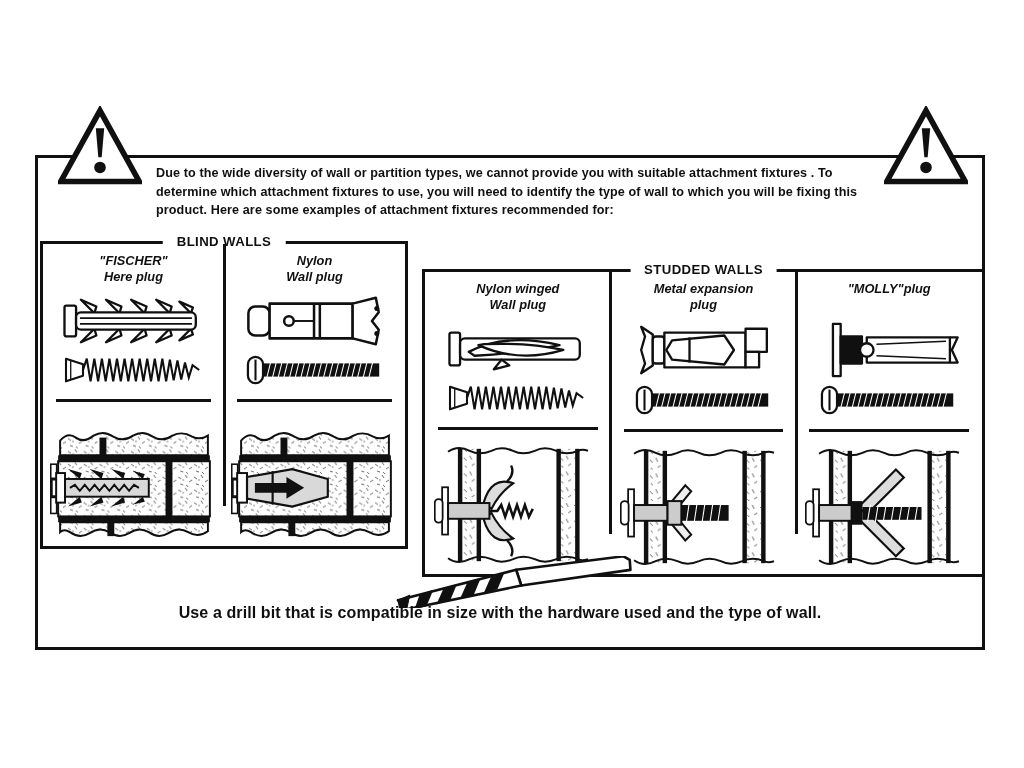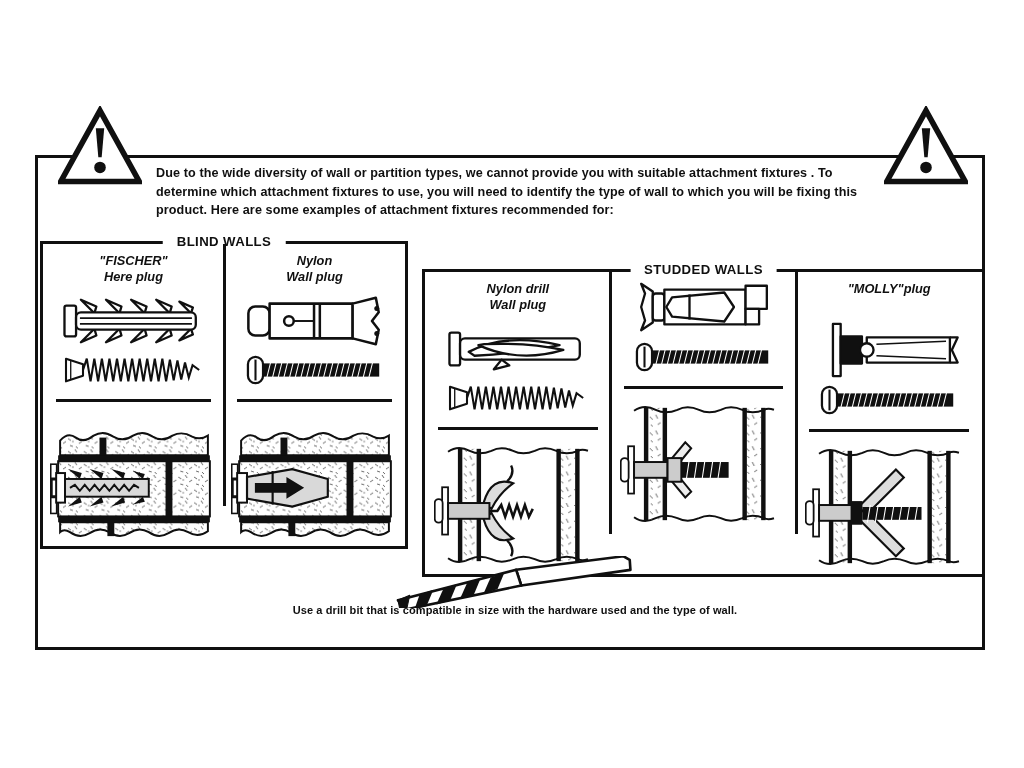--- a/index.html
+++ b/index.html
@@ -22,21 +22,21 @@
   .cols{display:flex;height:100%;}
   .col{flex:1;position:relative;display:flex;flex-direction:column;align-items:center;min-width:0;}
   .vdiv{position:absolute;top:0;width:3px;height:262px;background:#101010;}
   .lbl{margin-top:9px;height:34px;text-align:center;font-size:12.8px;font-weight:700;font-style:italic;line-height:16px;white-space:nowrap;}
   .plug{margin-top:6px;}
   .screw{margin-top:4px;}
   .sep{width:86%;border-top:3px solid #101010;margin-top:12px;}
   .cross{margin-top:8px;}
   svg{display:block;}
   .drill{position:absolute;left:388px;top:556px;}
-  .caption{position:absolute;left:40px;width:950px;top:604px;text-align:center;font-size:11px;font-weight:700;letter-spacing:0.1px;}
+  .caption{position:absolute;left:25px;width:950px;top:604px;text-align:center;font-size:16px;font-weight:700;letter-spacing:0.1px;}
 </style>
 </head>
 <body>
 
 <div class="page">
 
   <div class="frame"></div>
 
   <div class="tri left">
     <svg viewBox="0 0 90 82">
@@ -175,21 +175,21 @@
   </div>
 
   <div class="gbox studded">
     <div class="legend">STUDDED WALLS</div>
     <div class="vdiv" style="left:calc(33.33% - 1.5px);"></div>
     <div class="vdiv" style="left:calc(66.66% - 1.5px);"></div>
     <div class="cols">
 
       <div class="col">
         <div class="lbl">
-          <div>Nylon drill</div>
+          <div>Nylon winged</div>
           <div>Wall plug</div>
         </div>
         <svg class="plug" width="152" height="56" viewBox="0 0 150 58">
           <g stroke="#101010" stroke-width="2.4" fill="#ffffff" stroke-linejoin="round">
             <rect x="4" y="12" width="11" height="34" rx="2"></rect>
             <rect x="15" y="18" width="124" height="22" rx="5"></rect>
             <path d="M24,32 Q62,12 118,25 Q80,33 30,36 Z"></path>
             <path d="M34,25 Q76,44 122,30 Q86,22 40,24 Z"></path>
             <polygon points="58,40 50,50 66,46"></polygon>
           </g>
@@ -221,20 +221,24 @@
           <path d="M50,66 Q58,38 80,46 Q66,56 58,72 Z" fill="#dddddd" stroke="#101010" stroke-width="2.2"></path>
           <path d="M50,82 Q58,110 80,102 Q66,92 58,76 Z" fill="#dddddd" stroke="#101010" stroke-width="2.2"></path>
           <path d="M74,44 Q82,36 78,28" fill="none" stroke="#101010" stroke-width="2.4"></path>
           <path d="M74,104 Q82,112 78,120" fill="none" stroke="#101010" stroke-width="2.4"></path>
           <rect x="14" y="66" width="42" height="16" fill="#cccccc" stroke="#101010" stroke-width="2"></rect>
           <path d="M56,74 l8,0 l4,-6 l4,12 l4,-12 l4,12 l4,-12 l4,12 l4,-12 l4,12 l4,-8" stroke="#101010" stroke-width="2.6" fill="none"></path>
         </svg>
       </div>
 
       <div class="col">
+        <div class="lbl">
+          <div>Metal expansion</div>
+          <div>plug</div>
+        </div>
         <svg class="plug" width="152" height="58" viewBox="0 0 150 60">
           <g stroke="#101010" stroke-width="2.4" fill="#ffffff" stroke-linejoin="round">
             <path d="M10,6 L22,14 L22,46 L10,54 L14,44 L10,30 L14,16 Z"></path>
             <rect x="22" y="16" width="12" height="28" rx="3"></rect>
             <rect x="34" y="12" width="84" height="36"></rect>
             <path d="M42,20 L96,15 L106,30 L96,45 L42,40 L36,30 Z"></path>
             <line x1="60" y1="17" x2="60" y2="43"></line>
             <rect x="118" y="8" width="22" height="24"></rect>
             <rect x="118" y="32" width="14" height="16"></rect>
           </g>

